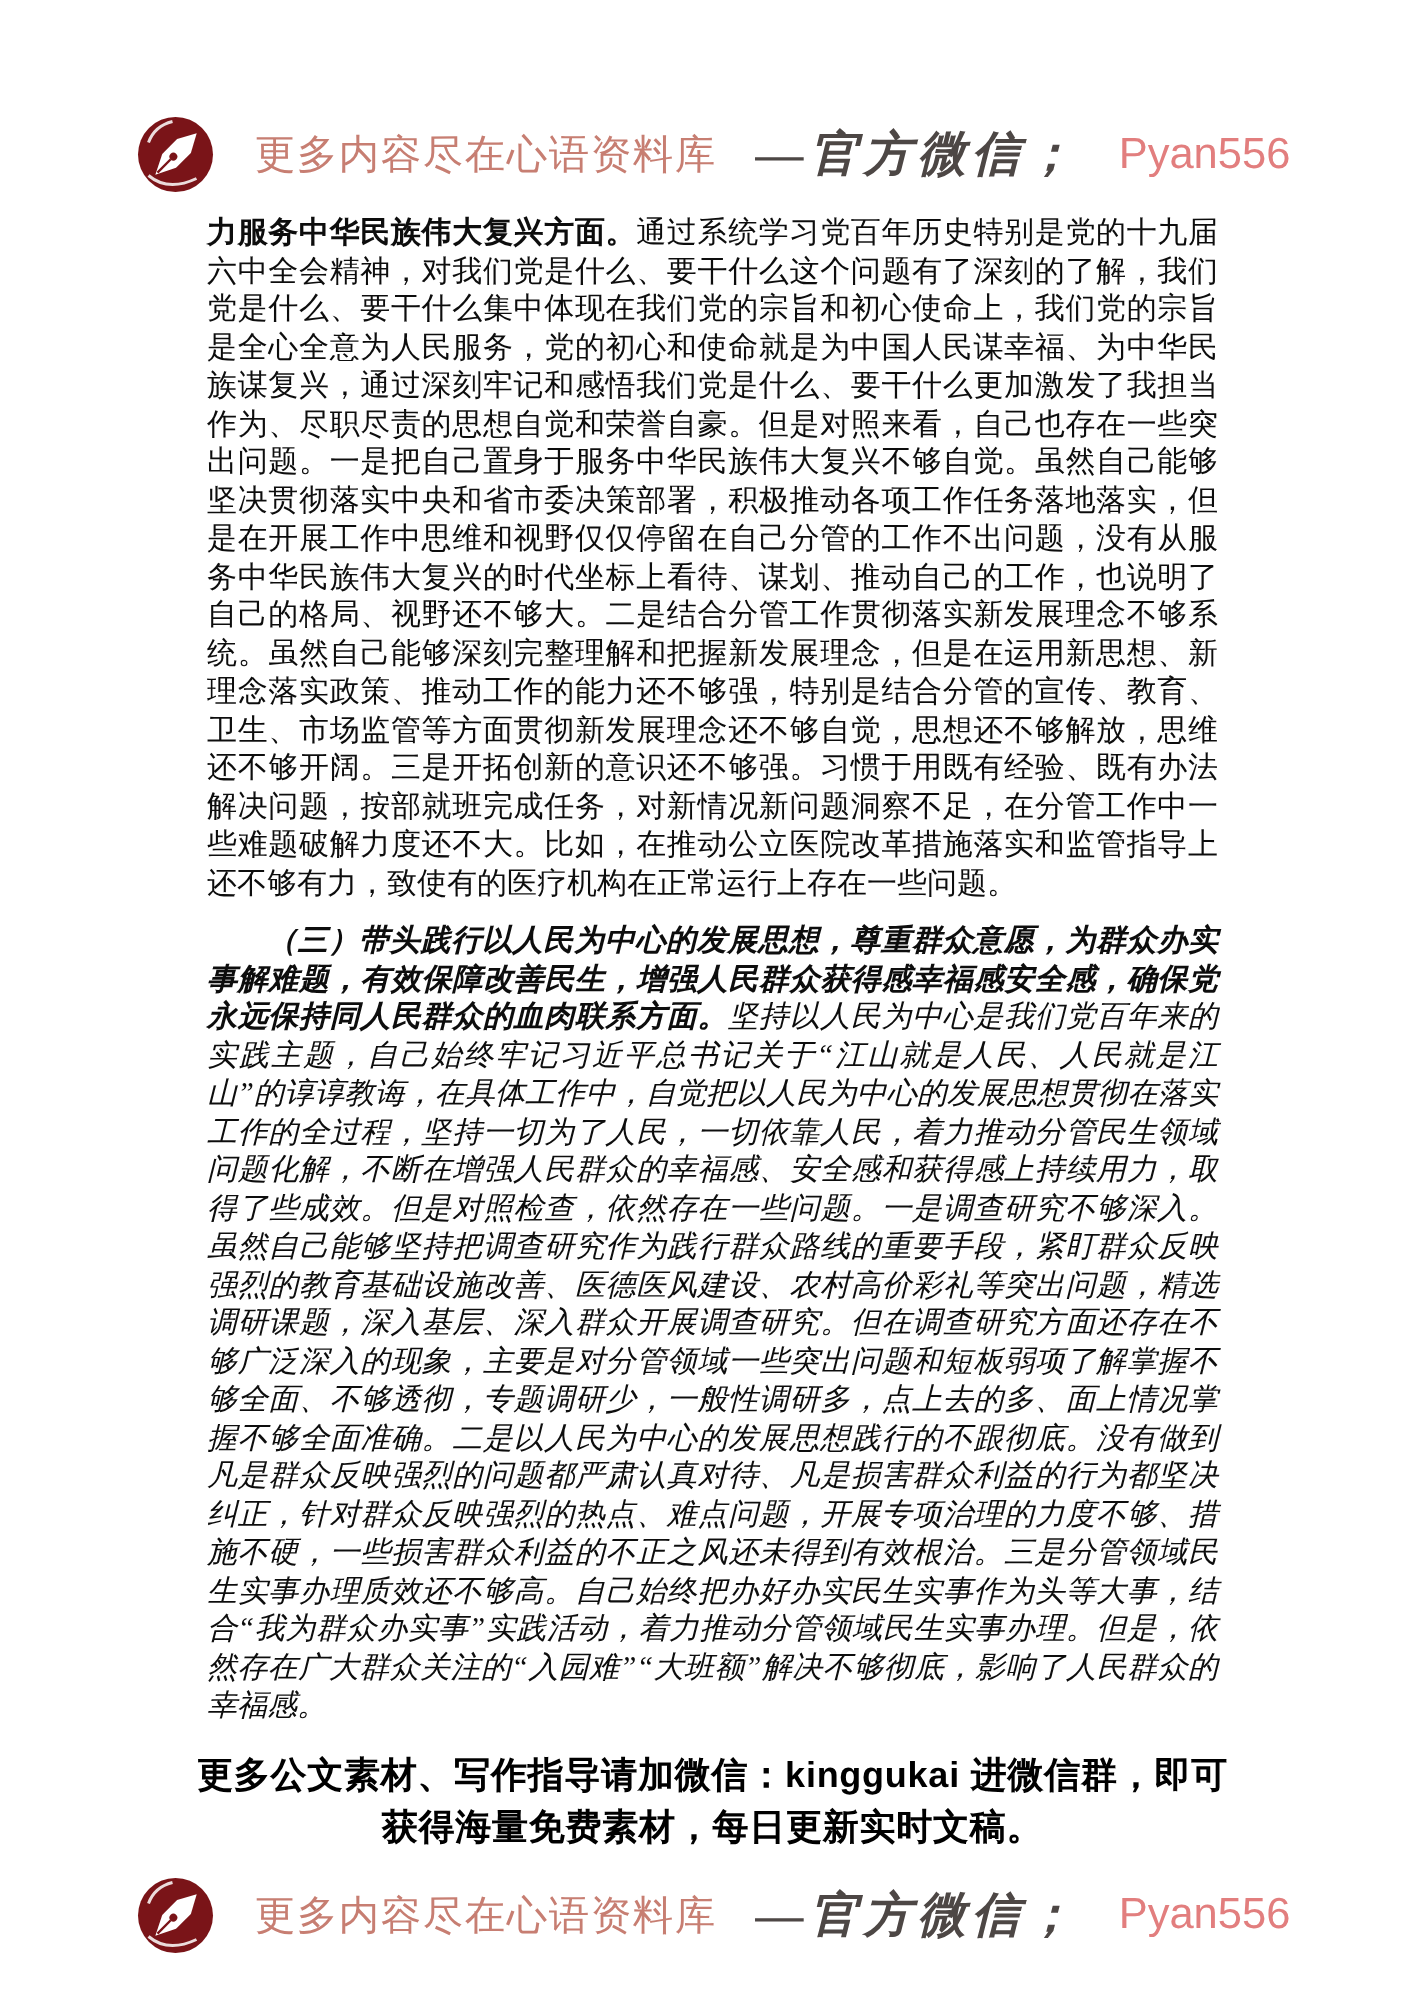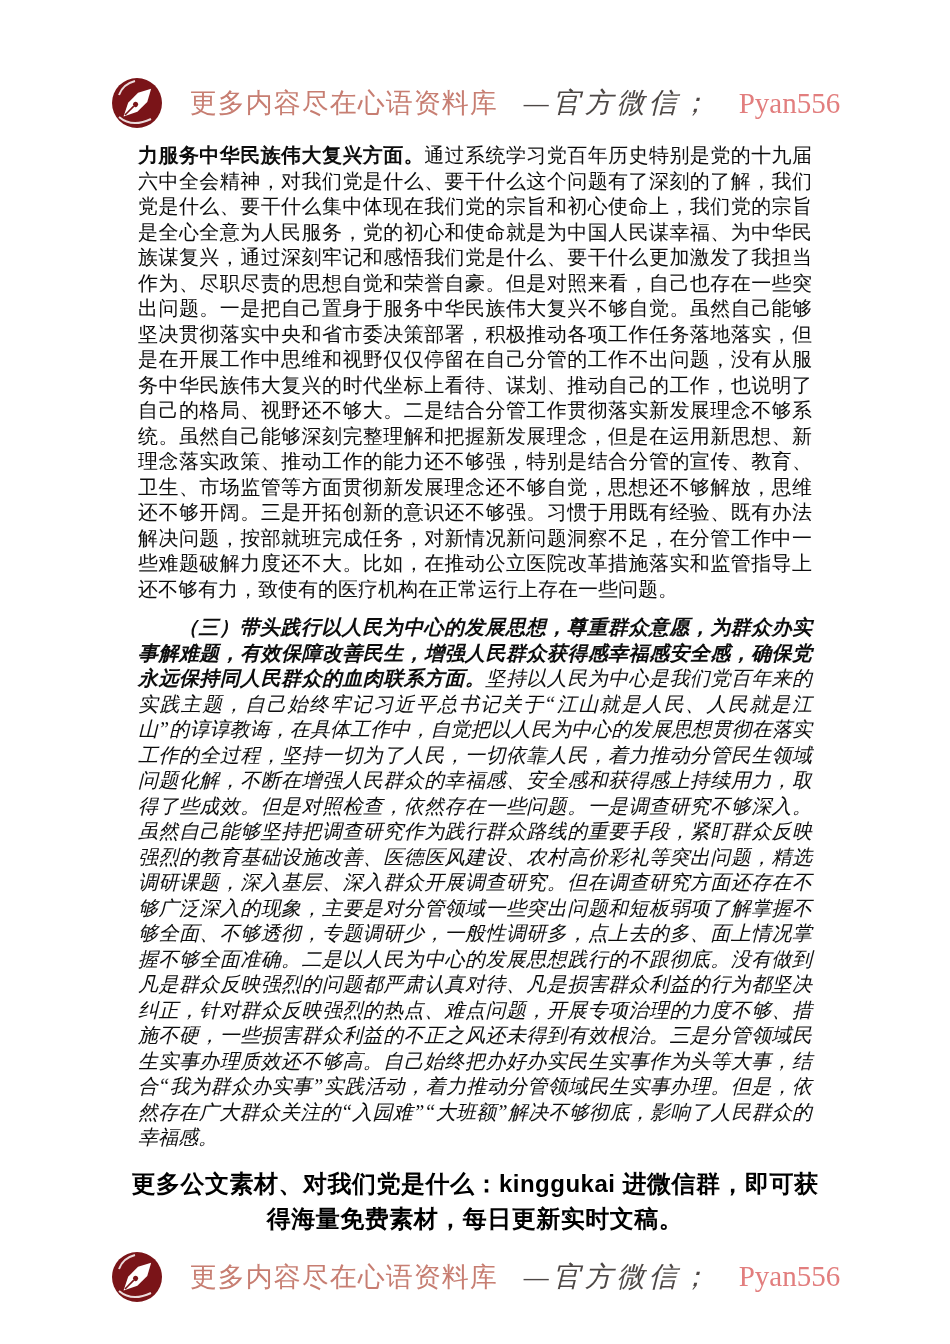--- a/index.html
+++ b/index.html
@@ -18,24 +18,24 @@
   }
   .watermark--header{padding-top:76px;}
   .watermark--footer{margin-top:14px;}
   .wm-logo{width:54px;height:54px;flex:0 0 auto;}
   .wm-brand{
     font-family:"Liberation Serif","DejaVu Serif",serif;
     font-size:27px;color:var(--brand_red);letter-spacing:1px;white-space:nowrap;
   }
   .wm-label{
     font-family:"Liberation Serif","DejaVu Serif",serif;font-style:italic;
-    font-size:28px;color:var(--label_gray);letter-spacing:4px;white-space:nowrap;
+    font-size:32px;color:var(--label_gray);letter-spacing:4px;white-space:nowrap;font-weight:bold;
   }
   .wm-id{
-    font-family:Liberation Serif, serif;
+    font-family:Liberation Sans, sans-serif;
     font-size:29px;color:var(--wechat_pink);white-space:nowrap;
   }
   .doc-body{
     width:674px;margin:13px auto 10px;
     font-size:20px;line-height:25.5px;color:var(--body_text);
     text-align:justify;text-justify:inter-ideograph;
   }
   .para{word-break:break-all;}
   .para + .para{margin-top:13px;font-style:italic;}
   .para--indent{text-indent:2em;}
@@ -69,21 +69,21 @@
     <span class="wm-brand">更多内容尽在心语资料库</span>
     <span class="wm-label">—官方微信；</span>
     <span class="wm-id">Pyan556</span>
   </div>
 
   <div class="doc-body">
     <p class="para"><span class="bold-run">力服务中华民族伟大复兴方面。</span><span>通过系统学习党百年历史特别是党的十九届六中全会精神，对我们党是什么、要干什么这个问题有了深刻的了解，我们党是什么、要干什么集中体现在我们党的宗旨和初心使命上，我们党的宗旨是全心全意为人民服务，党的初心和使命就是为中国人民谋幸福、为中华民族谋复兴，通过深刻牢记和感悟我们党是什么、要干什么更加激发了我担当作为、尽职尽责的思想自觉和荣誉自豪。但是对照来看，自己也存在一些突出问题。一是把自己置身于服务中华民族伟大复兴不够自觉。虽然自己能够坚决贯彻落实中央和省市委决策部署，积极推动各项工作任务落地落实，但是在开展工作中思维和视野仅仅停留在自己分管的工作不出问题，没有从服务中华民族伟大复兴的时代坐标上看待、谋划、推动自己的工作，也说明了自己的格局、视野还不够大。二是结合分管工作贯彻落实新发展理念不够系统。虽然自己能够深刻完整理解和把握新发展理念，但是在运用新思想、新理念落实政策、推动工作的能力还不够强，特别是结合分管的宣传、教育、卫生、市场监管等方面贯彻新发展理念还不够自觉，思想还不够解放，思维还不够开阔。三是开拓创新的意识还不够强。习惯于用既有经验、既有办法解决问题，按部就班完成任务，对新情况新问题洞察不足，在分管工作中一些难题破解力度还不大。比如，在推动公立医院改革措施落实和监管指导上还不够有力，致使有的医疗机构在正常运行上存在一些问题。</span></p>
     <p class="para para--indent"><span class="bold-run">（三）带头践行以人民为中心的发展思想，尊重群众意愿，为群众办实事解难题，有效保障改善民生，增强人民群众获得感幸福感安全感，确保党永远保持同人民群众的血肉联系方面。</span><span>坚持以人民为中心是我们党百年来的实践主题，自己始终牢记习近平总书记关于“江山就是人民、人民就是江山”的谆谆教诲，在具体工作中，自觉把以人民为中心的发展思想贯彻在落实工作的全过程，坚持一切为了人民，一切依靠人民，着力推动分管民生领域问题化解，不断在增强人民群众的幸福感、安全感和获得感上持续用力，取得了些成效。但是对照检查，依然存在一些问题。一是调查研究不够深入。虽然自己能够坚持把调查研究作为践行群众路线的重要手段，紧盯群众反映强烈的教育基础设施改善、医德医风建设、农村高价彩礼等突出问题，精选调研课题，深入基层、深入群众开展调查研究。但在调查研究方面还存在不够广泛深入的现象，主要是对分管领域一些突出问题和短板弱项了解掌握不够全面、不够透彻，专题调研少，一般性调研多，点上去的多、面上情况掌握不够全面准确。二是以人民为中心的发展思想践行的不跟彻底。没有做到凡是群众反映强烈的问题都严肃认真对待、凡是损害群众利益的行为都坚决纠正，针对群众反映强烈的热点、难点问题，开展专项治理的力度不够、措施不硬，一些损害群众利益的不正之风还未得到有效根治。三是分管领域民生实事办理质效还不够高。自己始终把办好办实民生实事作为头等大事，结合“我为群众办实事”实践活动，着力推动分管领域民生实事办理。但是，依然存在广大群众关注的“入园难”“大班额”解决不够彻底，影响了人民群众的幸福感。</span></p>
   </div>
 
-  <div class="promo">更多公文素材、对我们党是什么：kinggukai 进微信群，即可获得海量免费素材，每日更新实时文稿。</div>
+  <div class="promo">更多公文素材、写作指导请加微信：kinggukai 进微信群，即可获得海量免费素材，每日更新实时文稿。</div>
 
   <div class="watermark watermark--footer">
     <svg class="wm-logo" viewBox="0 0 54 54" aria-hidden="true">
       <circle cx="27" cy="27" r="25" fill="#7a1418"></circle>
       <path d="M9 19 Q13 8 25 5" stroke="#ffffff" stroke-width="2" fill="none" opacity="0.85"></path>
       <path d="M9 41 Q22 52 41 43" stroke="#ffffff" stroke-width="2" fill="none" opacity="0.85"></path>
       <g transform="rotate(45 27 27)">
         <path d="M27 7 L33.5 19 L33.5 33 L27 46 L20.5 33 L20.5 19 Z" fill="#ffffff"></path>
         <circle cx="27" cy="29" r="2.6" fill="#7a1418"></circle>
         <line x1="27" y1="31.5" x2="27" y2="44" stroke="#7a1418" stroke-width="1.6"></line>

